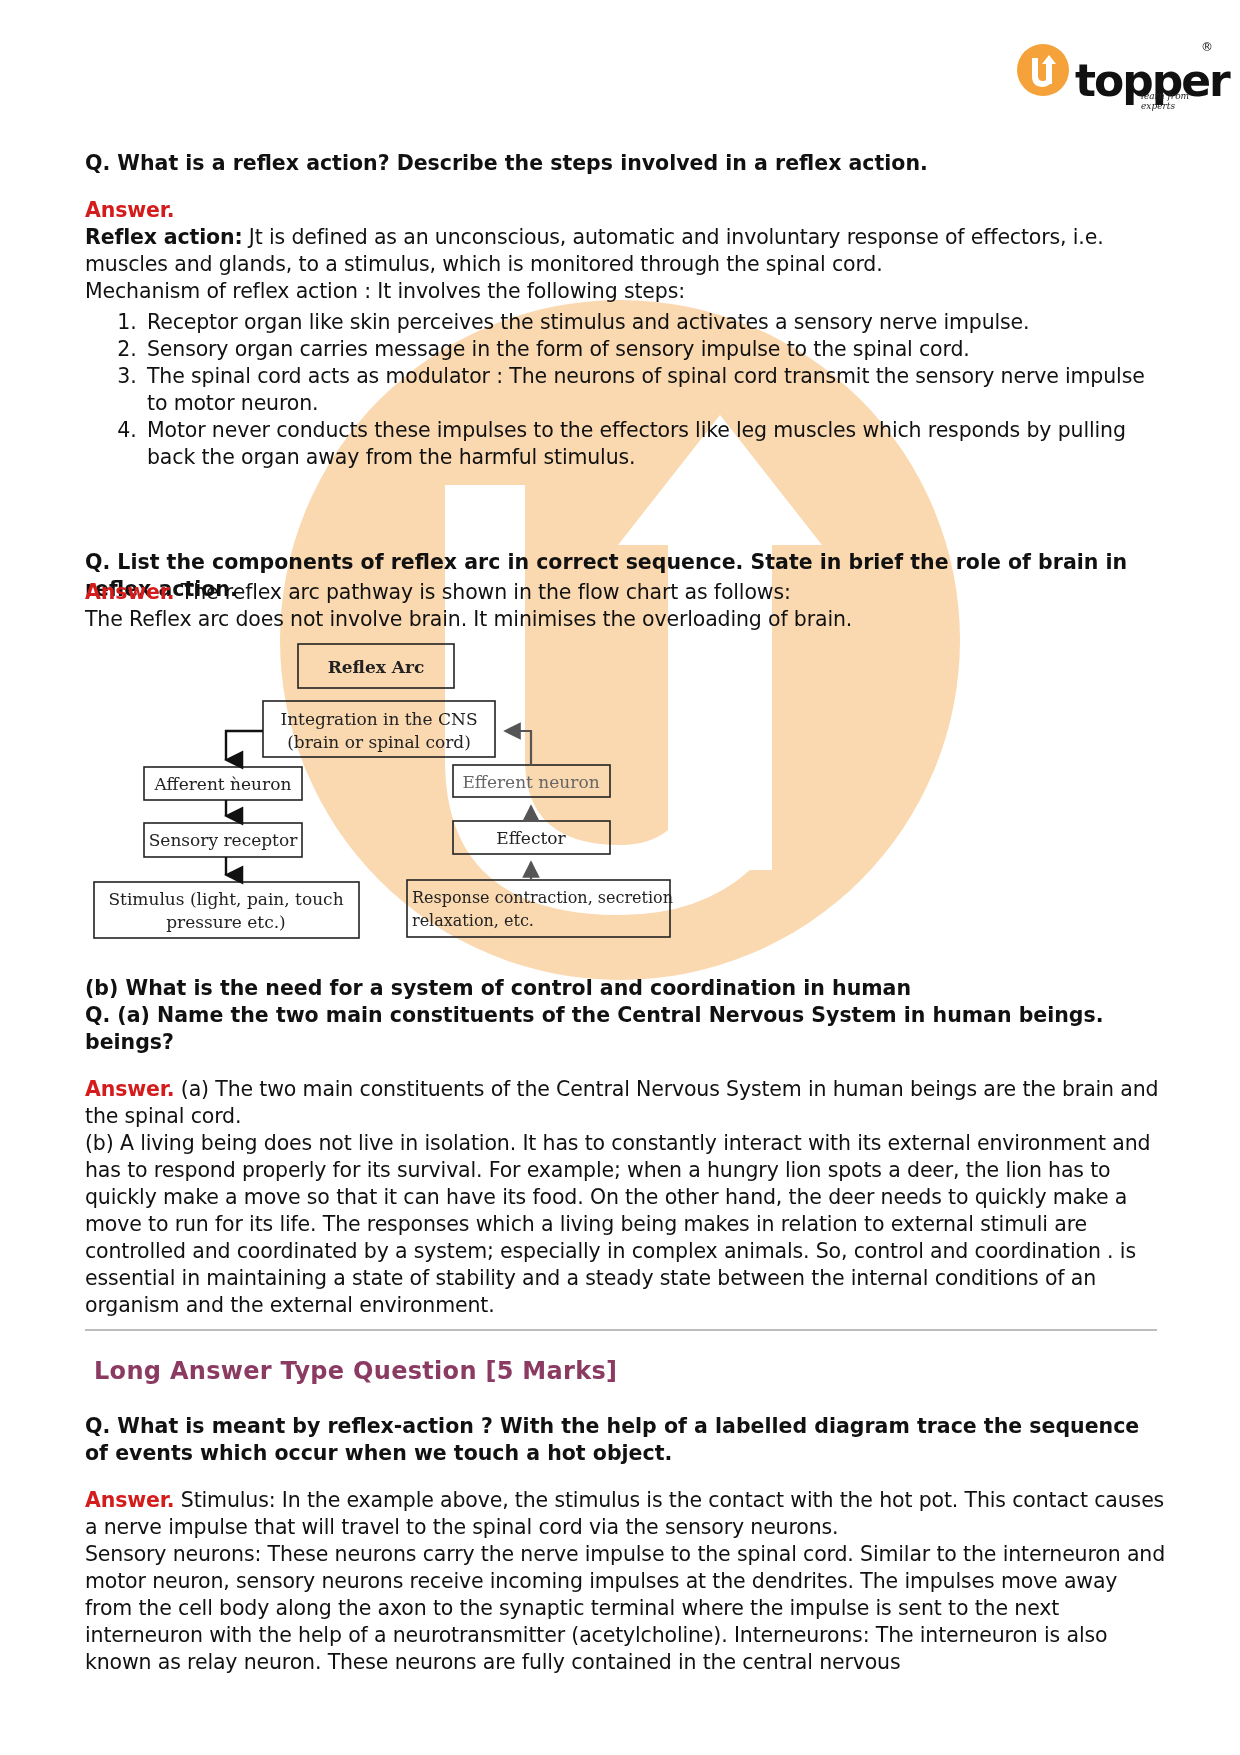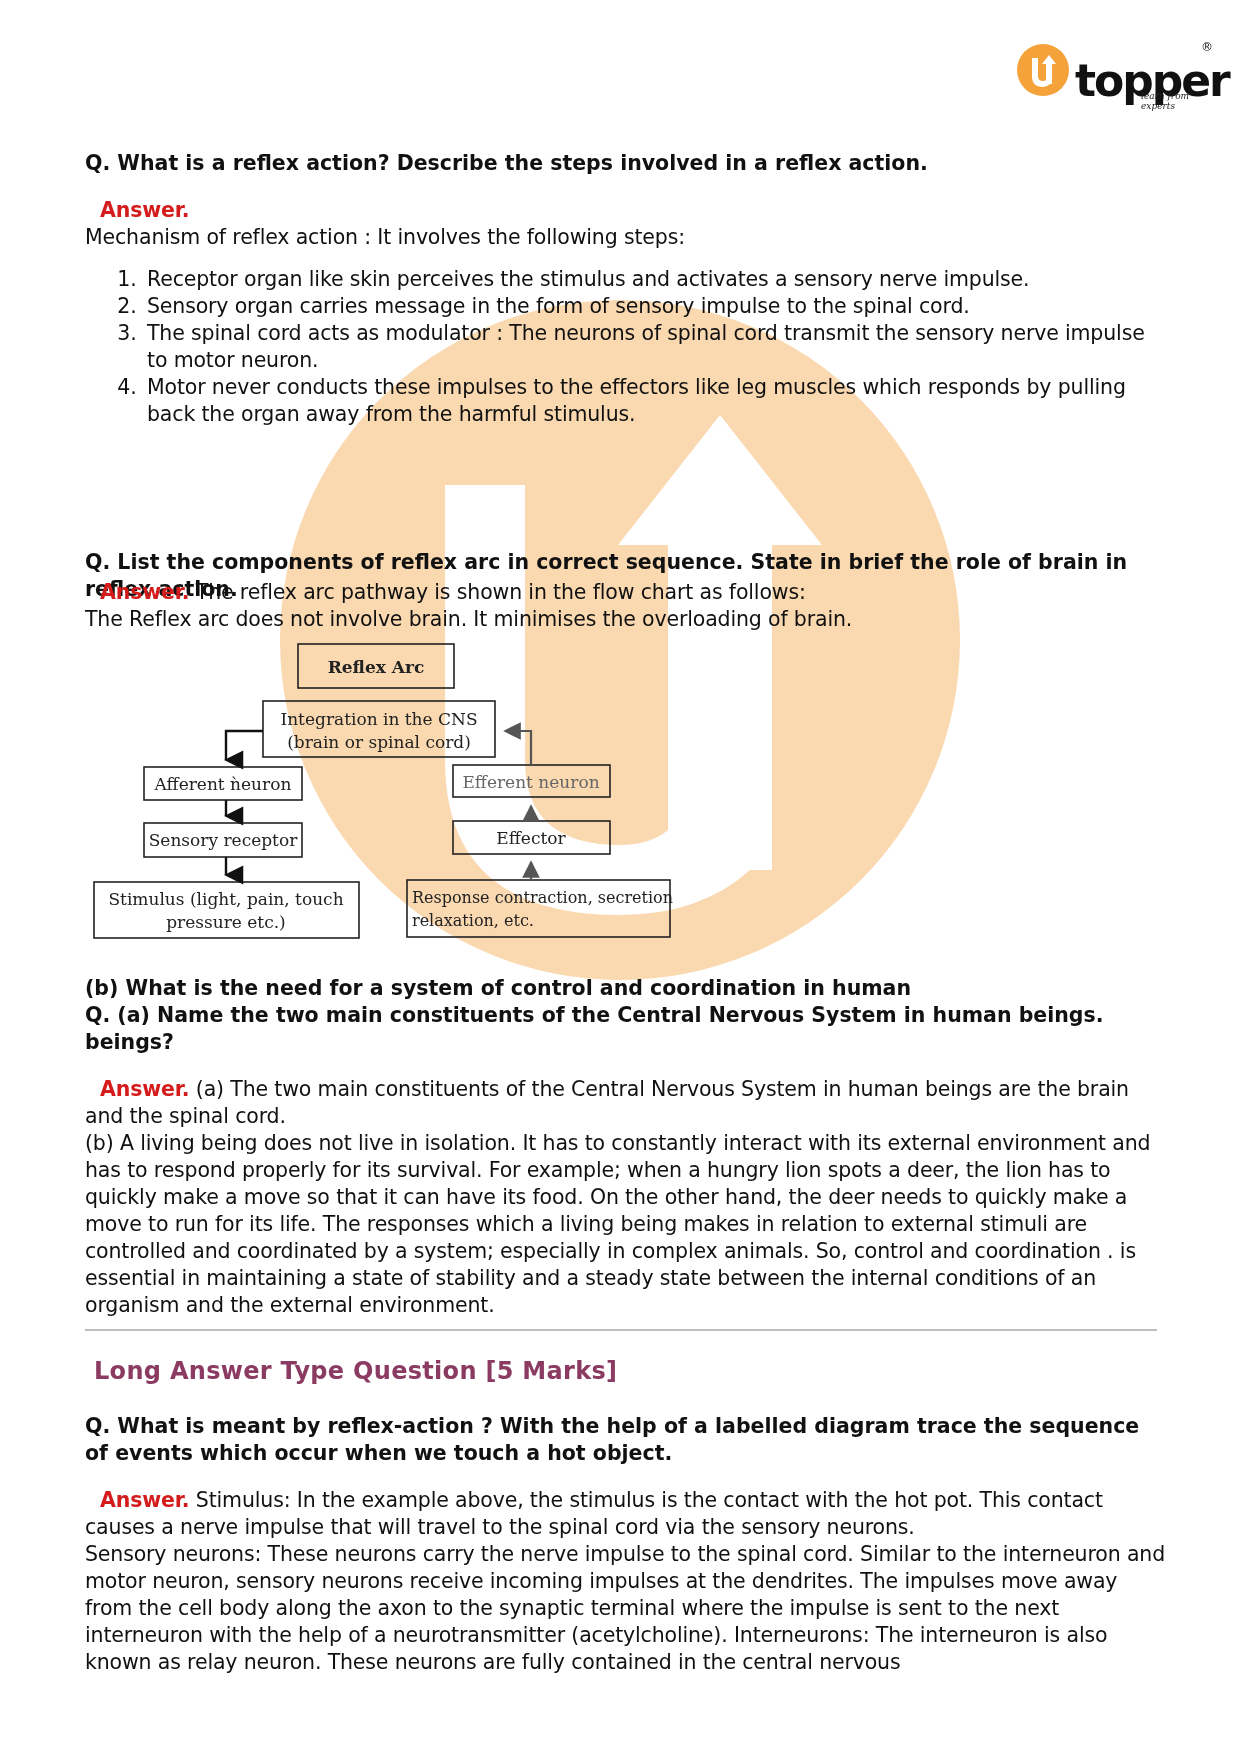--- a/index.html
+++ b/index.html
@@ -5,21 +5,21 @@
   html, body { margin:0; padding:0; }
   body {
     width:1240px; height:1755px; position:relative; overflow:hidden;
     background:#ffffff; color:#111;
     font-family:"DejaVu Sans", sans-serif;
   }
   .watermark { position:absolute; left:0; top:0; width:1240px; height:1755px; pointer-events:none; z-index:0; }
   .content { position:absolute; left:85px; top:0; width:1080px; z-index:1; }
   .txt { font-size:20.5px; line-height:27px; letter-spacing:-0.15px; }
   .q { font-weight:bold; font-size:20.5px; line-height:27px; position:absolute; left:0; width:1080px; }
-  .ans-label { color:#d41c1c; font-weight:bold;margin-left:15px; }
+  .ans-label { color:#d41c1c; font-weight:bold; }
   .block { position:absolute; left:0; width:1080px; }
   .b { font-weight:bold; }
   ol.steps { margin:0; padding-left:58px; }
   ol.steps li { padding-left:4px; }
   .logo { position:absolute; left:1013px; top:38px; width:200px; height:70px; z-index:2; }
   .logo-circle { position:absolute; left:4px; top:6px; width:52px; height:52px; border-radius:50%; background:#f5a23a; }
   .logo-text { position:absolute; left:62px; top:17px; font-family:"DejaVu Sans", sans-serif; font-weight:bold; font-size:44px; letter-spacing:-2px; color:#111; }
   .logo-reg { position:absolute; left:188px; top:2px; font-size:12px; color:#111; }
   .logo-tag { position:absolute; left:128px; top:53px; font-family:"DejaVu Serif", serif; font-style:italic; font-size:9px; color:#222; }
   .section-title { position:absolute; left:9px; font-weight:bold; font-size:24px; color:#8b3a62; letter-spacing:0.3px; }
@@ -45,22 +45,23 @@
   <span class="logo-text">topper</span>
   <span class="logo-reg">®</span>
   <span class="logo-tag">learn from experts</span>
 </div>
 
 <div class="content">
 
   <div class="q" style="top:150px;">Q. What is a reflex action? Describe the steps involved in a reflex action.</div>
   <div class="block txt" style="top:197px;">
     <div class="ans-label">Answer.</div>
+    <div><span class="b">Reflex action:</span><span> Jt is defined as an unconscious, automatic and involuntary response of effectors, i.e. muscles and glands, to a stimulus, which is monitored through the spinal cord.</span></div>
     <div>Mechanism of reflex action : It involves the following steps:</div>
-    <ol class="steps" style="margin-top:15px;">
+    <ol class="steps" style="margin-top:4px;">
       <li>Receptor organ like skin perceives the stimulus and activates a sensory nerve impulse.</li>
       <li>Sensory organ carries message in the form of sensory impulse to the spinal cord.</li>
       <li>The spinal cord acts as modulator : The neurons of spinal cord transmit the sensory nerve impulse to motor neuron.</li>
       <li>Motor never conducts these impulses to the effectors like leg muscles which responds by pulling back the organ away from the harmful stimulus.</li>
     </ol>
   </div>
 
   <div class="q" style="top:505px;margin-top:44px;">Q. List the components of reflex arc in correct sequence. State in brief the role of brain in reflex action.</div>
   <div class="block txt" style="top:579px;">
     <div><span class="ans-label">Answer.</span><span> The reflex arc pathway is shown in the flow chart as follows:</span></div>

